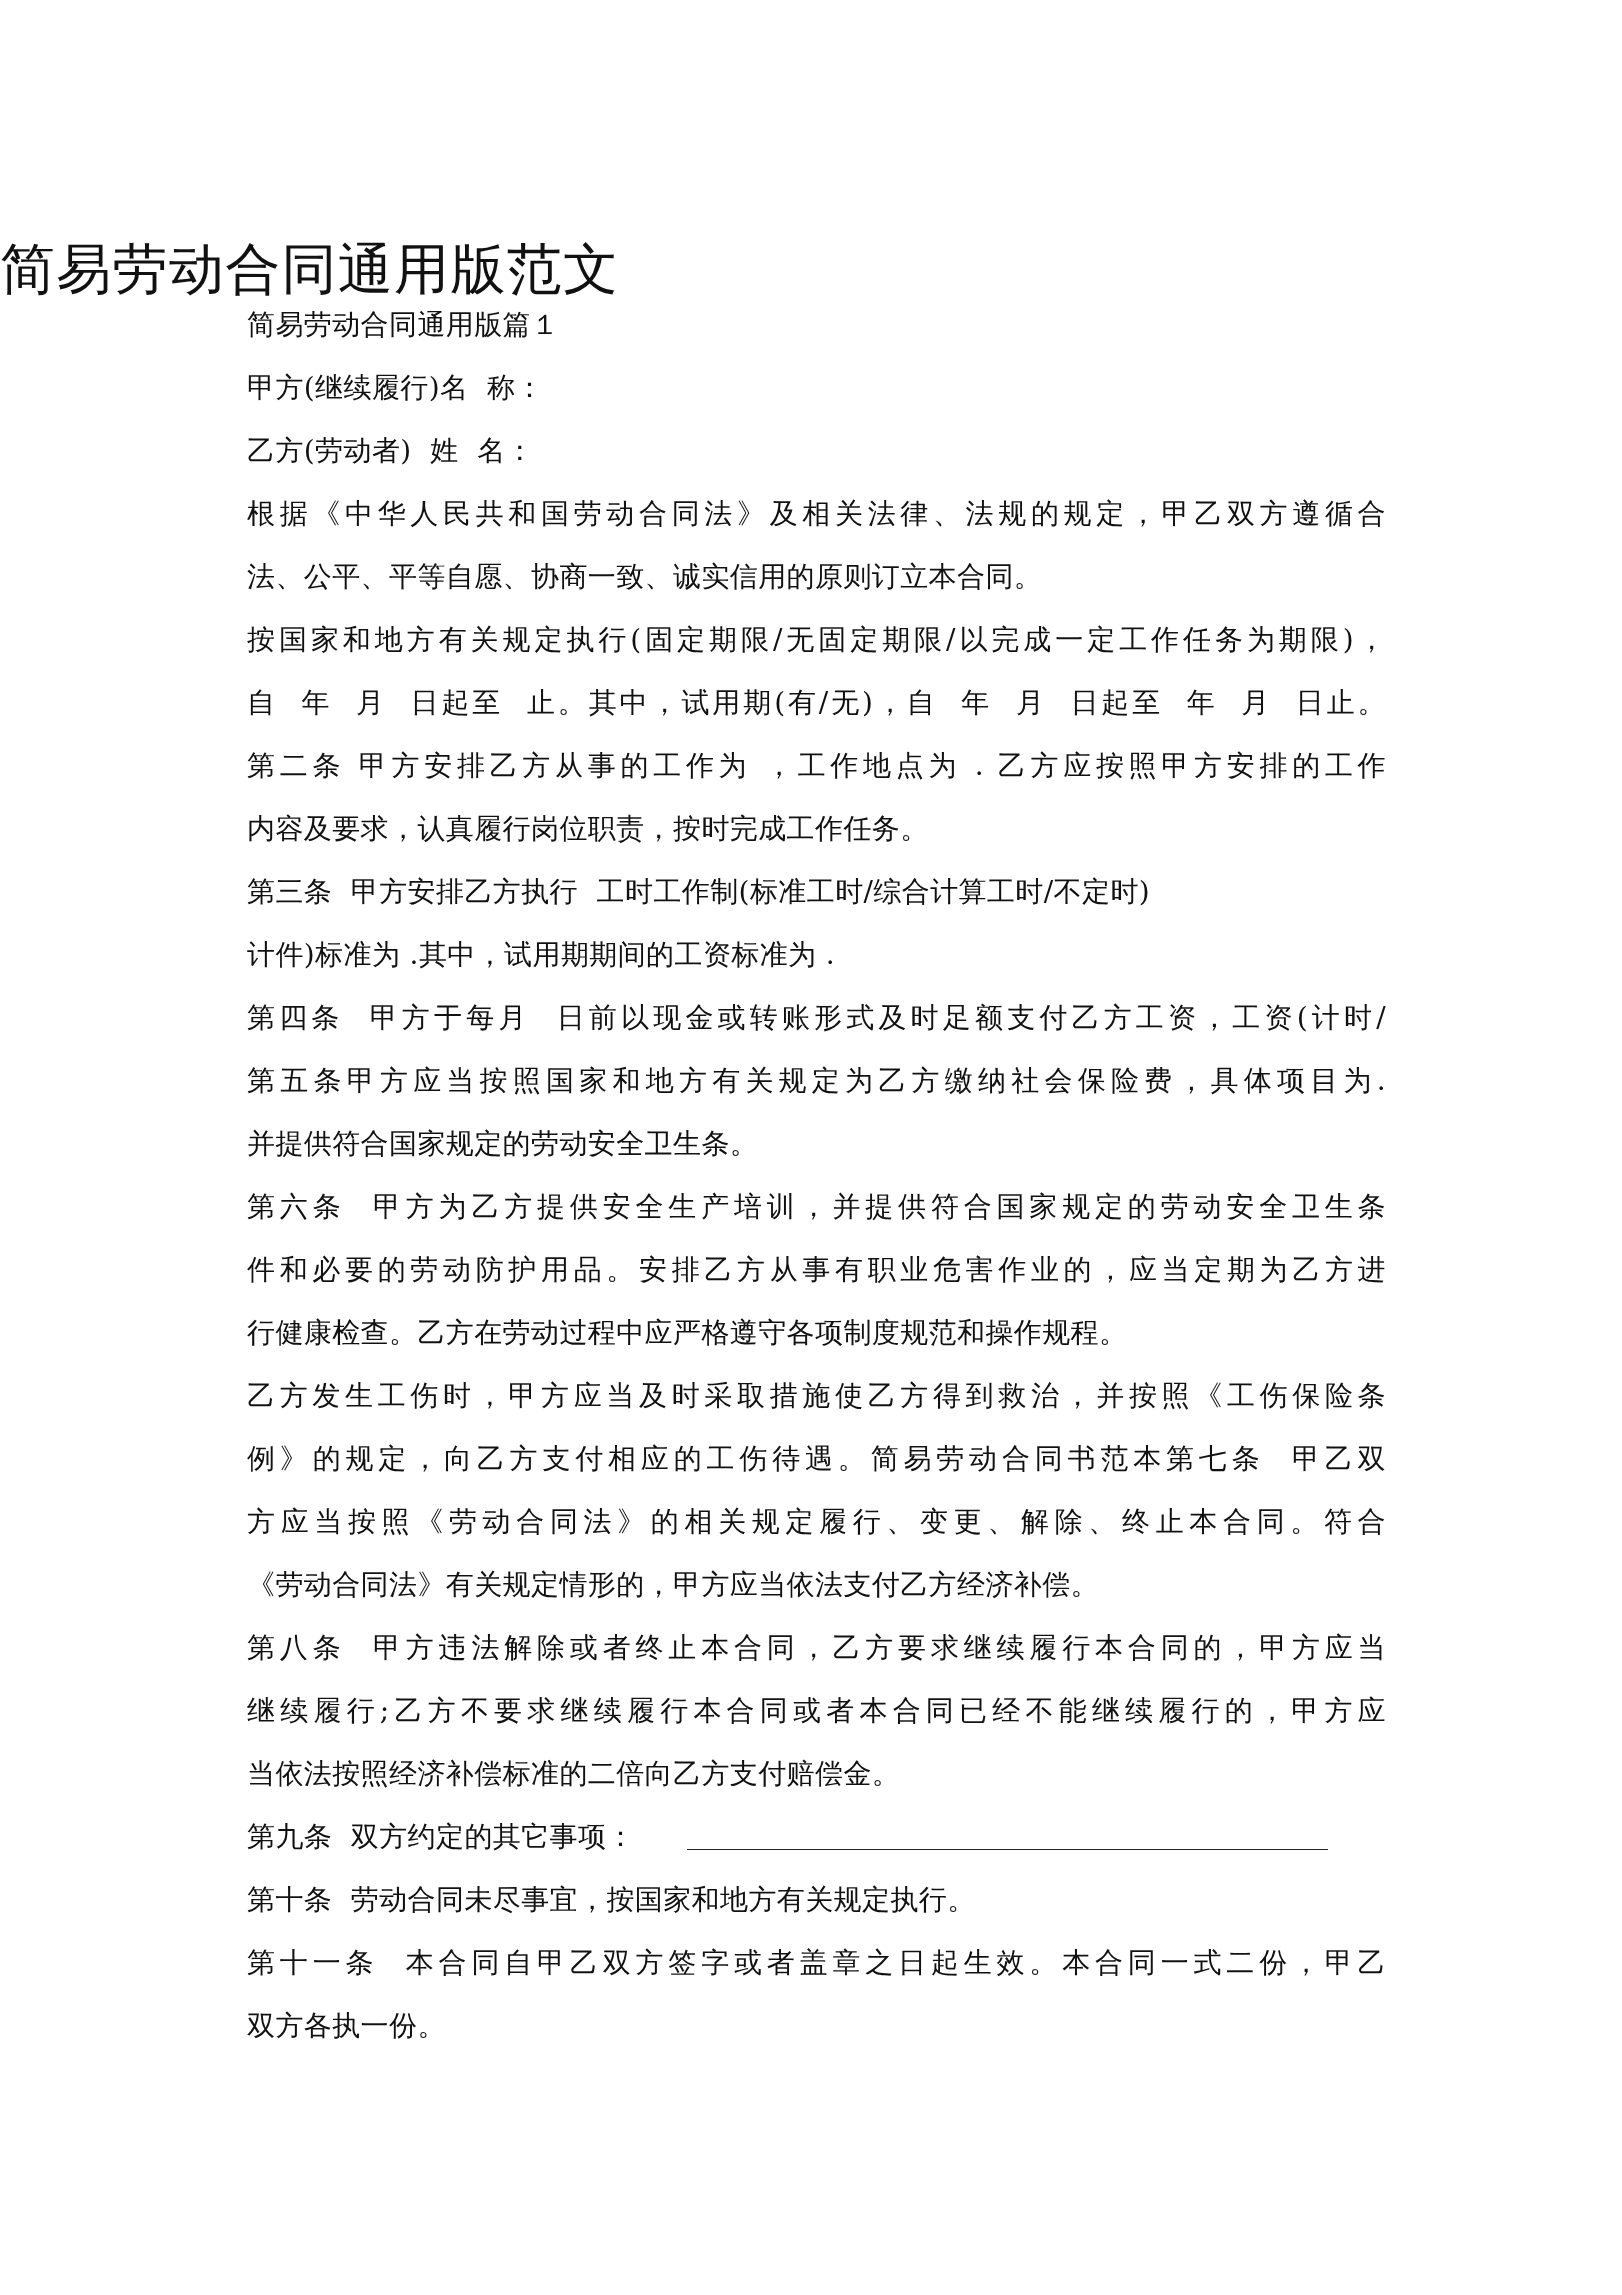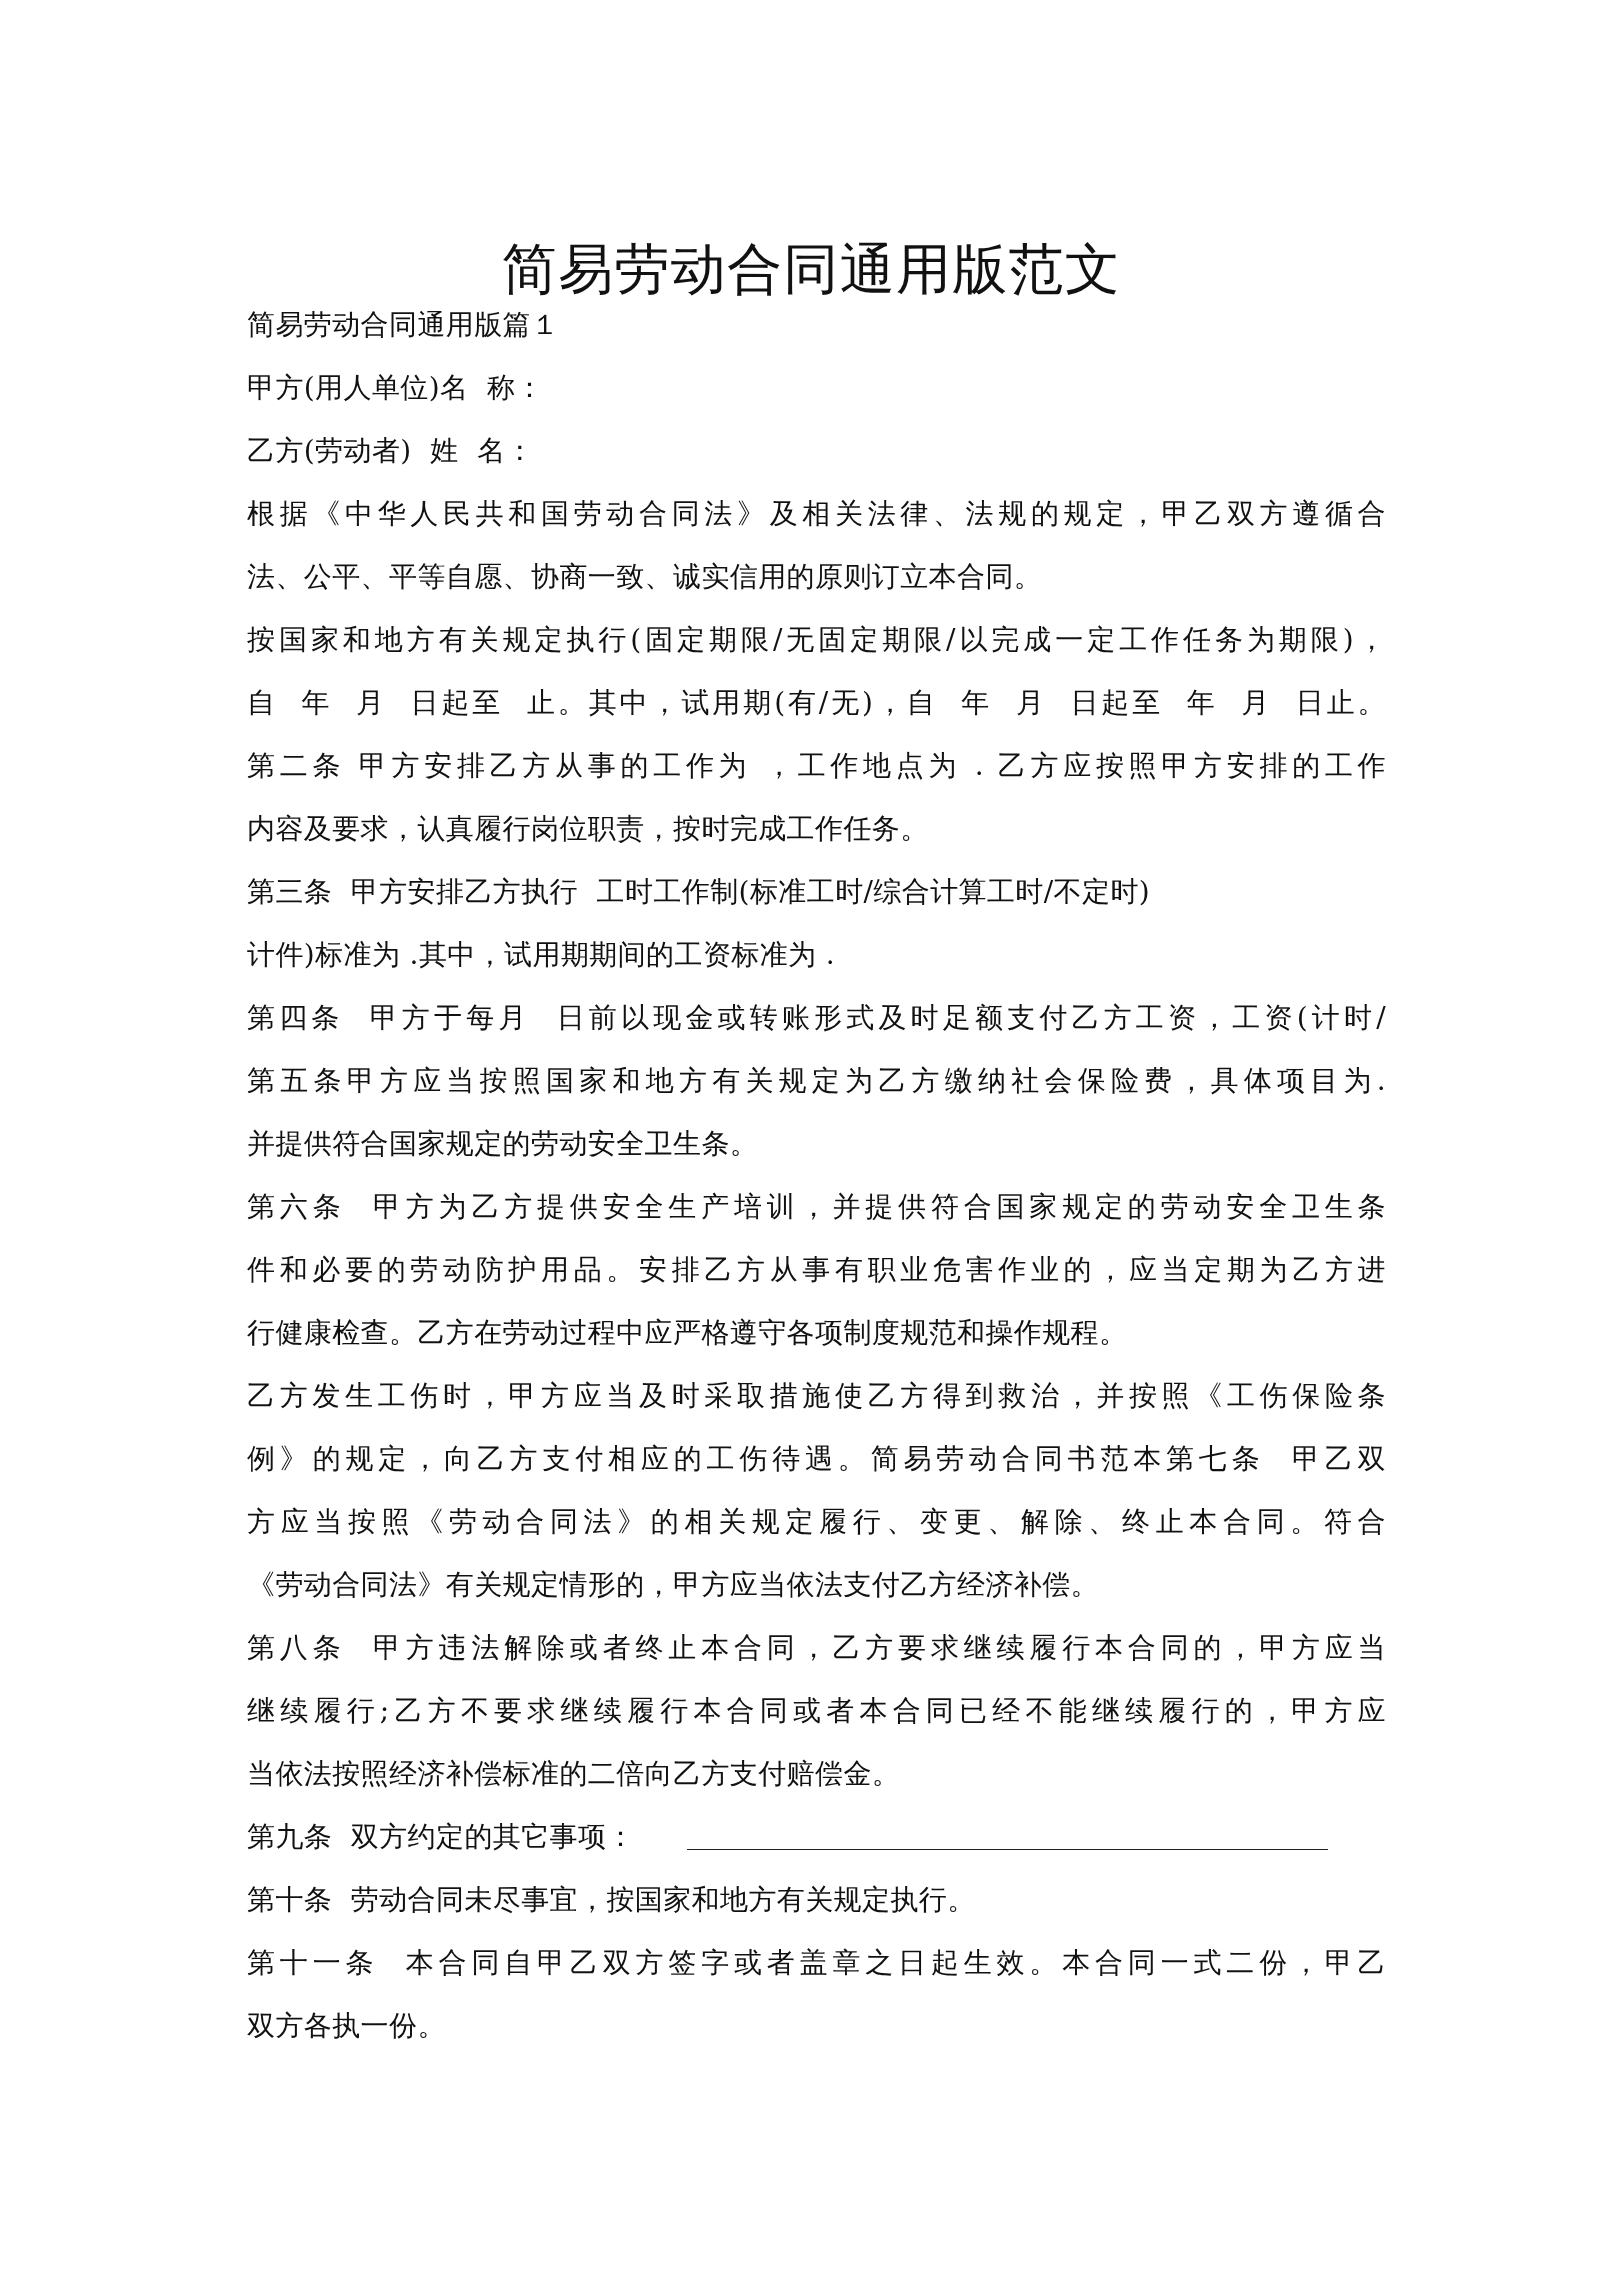--- a/index.html
+++ b/index.html
@@ -2,21 +2,21 @@
 <html style="font-size:10.5px"><head>
 <meta charset="utf-8">
 <style>
   html, body { margin: 0; padding: 0; background: #ffffff; }
   body {
     width: 1623px; height: 2295px; position: relative; overflow: hidden;
     font-family: "DejaVu Serif", "Liberation Serif", serif; color: #111111;
   }
   .title {
     position: absolute; left: 0; width: 1623px; top: 196px;
-    text-align: center; font-size: 55px; line-height: 72px; letter-spacing: 1.3px;
+    text-align: left; font-size: 55px; line-height: 72px; letter-spacing: 1.3px;
     font-weight: normal;
   }
   .body-text {
     position: absolute; left: 247px; top: 293px; width: 1139px;
   }
   .line {
     font-size: 28px; line-height: 63px; height: 63px; white-space: pre;
     letter-spacing: 0.4px;
   }
   .line.justify { text-align: justify; text-align-last: justify; }
@@ -25,21 +25,21 @@
     vertical-align: -3.9px; margin-left: 52px;
   }
 </style>
 </head>
 <body>
 
 <h1 class="title">简易劳动合同通用版范文</h1>
 
 <div class="body-text">
   <div class="line">简易劳动合同通用版篇１</div>
-  <div class="line">甲方(用人单位)名  称：</div>
+  <div class="line">甲方(继续履行)名  称：</div>
   <div class="line">乙方(劳动者)  姓  名：</div>
   <div class="line justify">根据《中华人民共和国劳动合同法》及相关法律、法规的规定，甲乙双方遵循合</div>
   <div class="line">法、公平、平等自愿、协商一致、诚实信用的原则订立本合同。</div>
   <div class="line justify">按国家和地方有关规定执行(固定期限/无固定期限/以完成一定工作任务为期限)，</div>
   <div class="line justify">自  年  月  日起至  止。其中，试用期(有/无)，自  年  月  日起至  年  月  日止。</div>
   <div class="line justify">第二条 甲方安排乙方从事的工作为 ，工作地点为 . 乙方应按照甲方安排的工作</div>
   <div class="line">内容及要求，认真履行岗位职责，按时完成工作任务。</div>
   <div class="line">第三条  甲方安排乙方执行  工时工作制(标准工时/综合计算工时/不定时)</div>
   <div class="line">计件)标准为 .其中，试用期期间的工资标准为 .</div>
   <div class="line justify">第四条  甲方于每月  日前以现金或转账形式及时足额支付乙方工资，工资(计时/</div>

